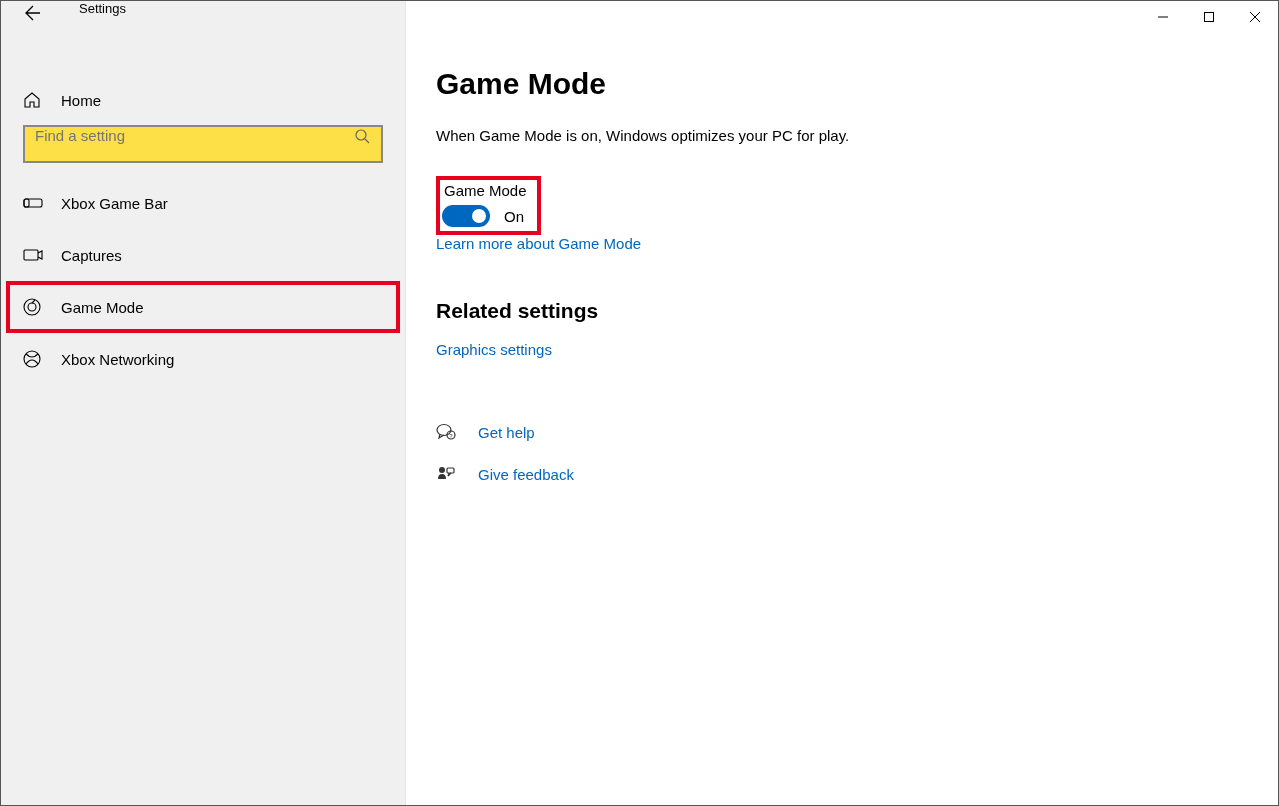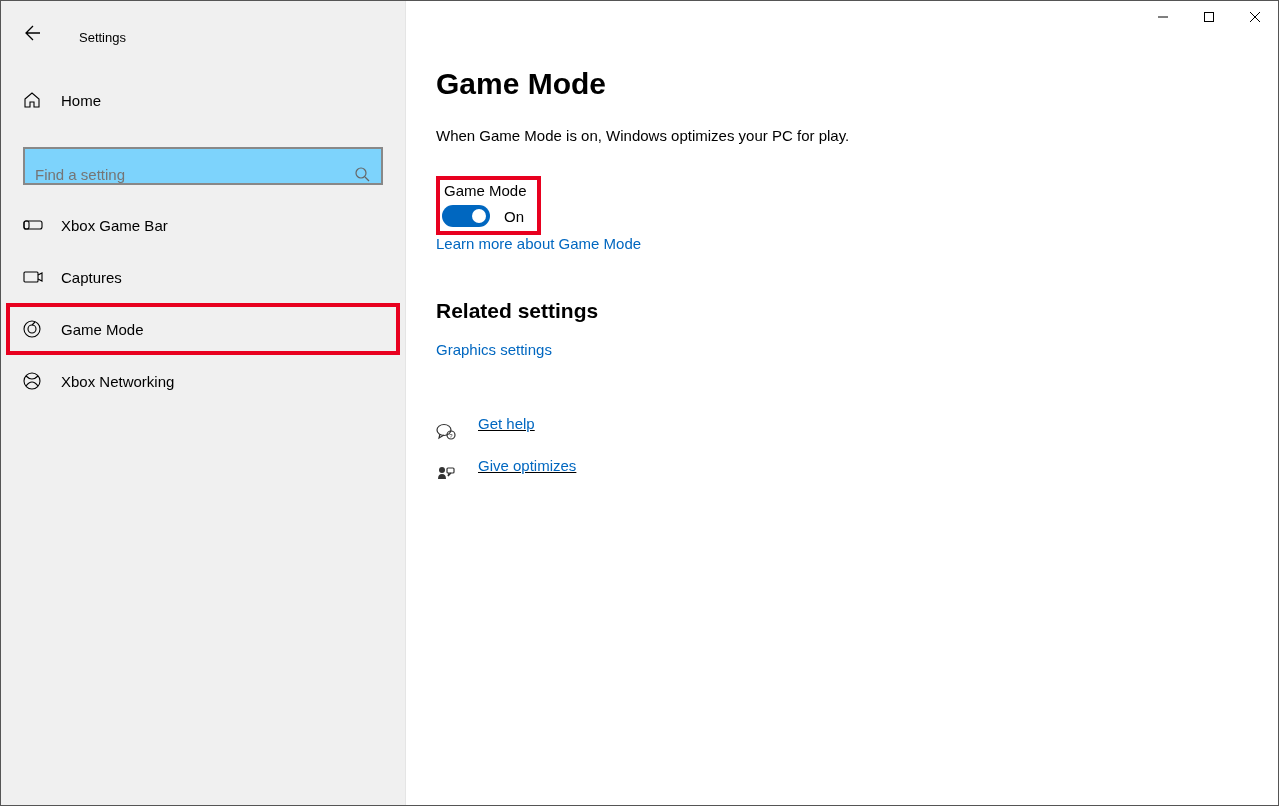--- a/index.html
+++ b/index.html
@@ -19,21 +19,21 @@
 .sidebar {
   width: 405px;
   background: #f0f0f0;
   border-right: 1px solid #e5e5e5;
   display: flex;
   flex-direction: column;
   position: relative;
 }
 .titlebar-left {
   display: flex;
-  align-items: flex-end;
+  align-items: flex-start;
   height: 44px;
   padding-left: 20px;
 }
 .back-btn {
   width: 24px;
   height: 24px;
   display: flex;
   align-items: center;
   justify-content: center;
   cursor: pointer;
@@ -46,27 +46,27 @@
 .home-row {
   display: flex;
   align-items: center;
   padding: 14px 0 14px 22px;
   margin-top: 32px;
   cursor: pointer;
 }
 .home-row .icon { width: 20px; display:flex; align-items:center; }
 .home-row .label { font-size: 15px; margin-left: 18px; color: #000; }
 .search-box {
-  margin: 24px 22px 14px 22px;
+  margin: 2px 22px 14px 22px;
   border: 2px solid #888;
   height: 38px;
   display: flex;
-  align-items: flex-end;
+  align-items: flex-start;
   padding: 0 10px;
-  background: #7dd3fc;
+  background: #fde047;
 }
 .search-box input {
   border: none;
   background: transparent;
   font-size: 15px;
   color: #666;
   flex: 1;
   outline: none;
 }
 .search-icon { width: 18px; height:18px; display:flex; align-items:center; justify-content:center; }
@@ -173,23 +173,23 @@
 }
 .learn-link { }
 .section-h {
   font-size: 21px;
   font-weight: 600;
   margin-top: 46px;
   margin-bottom: 18px;
 }
 .help-row {
   display: flex;
+  align-items: center;
   margin-top: 56px;
   height: 34px;
-  text-decoration: underline;
 }
 .help-row + .help-row { margin-top: 8px; }
 .help-row .icon { width: 22px; display:flex; align-items:center; }
 .help-row .link { margin-left: 20px; }
 svg { display:block; }
 </style>
 </head>
 <body>
 
 <div class="window">
@@ -319,16 +319,16 @@
 
     <div class="help-row">
       <span class="icon">
         <svg width="20" height="18" viewBox="0 0 20 18">
             <circle cx="6" cy="5" r="3" fill="#333"></circle>
             <path d="M2 14 Q2 9 6 9 Q10 9 10 14 Z" fill="#333"></path>
             <rect x="11" y="3" width="7" height="5" rx="1" stroke="#333" stroke-width="1.2" fill="none"></rect>
             <path d="M13 8 L12 11 L15 8" stroke="#333" stroke-width="1.2" fill="none"></path>
           </svg>
       </span>
-      <a class="link">Give optimizes</a>
+      <a class="link">Give feedback</a>
     </div>
   </div>
 </div>
 
 </body></html>

